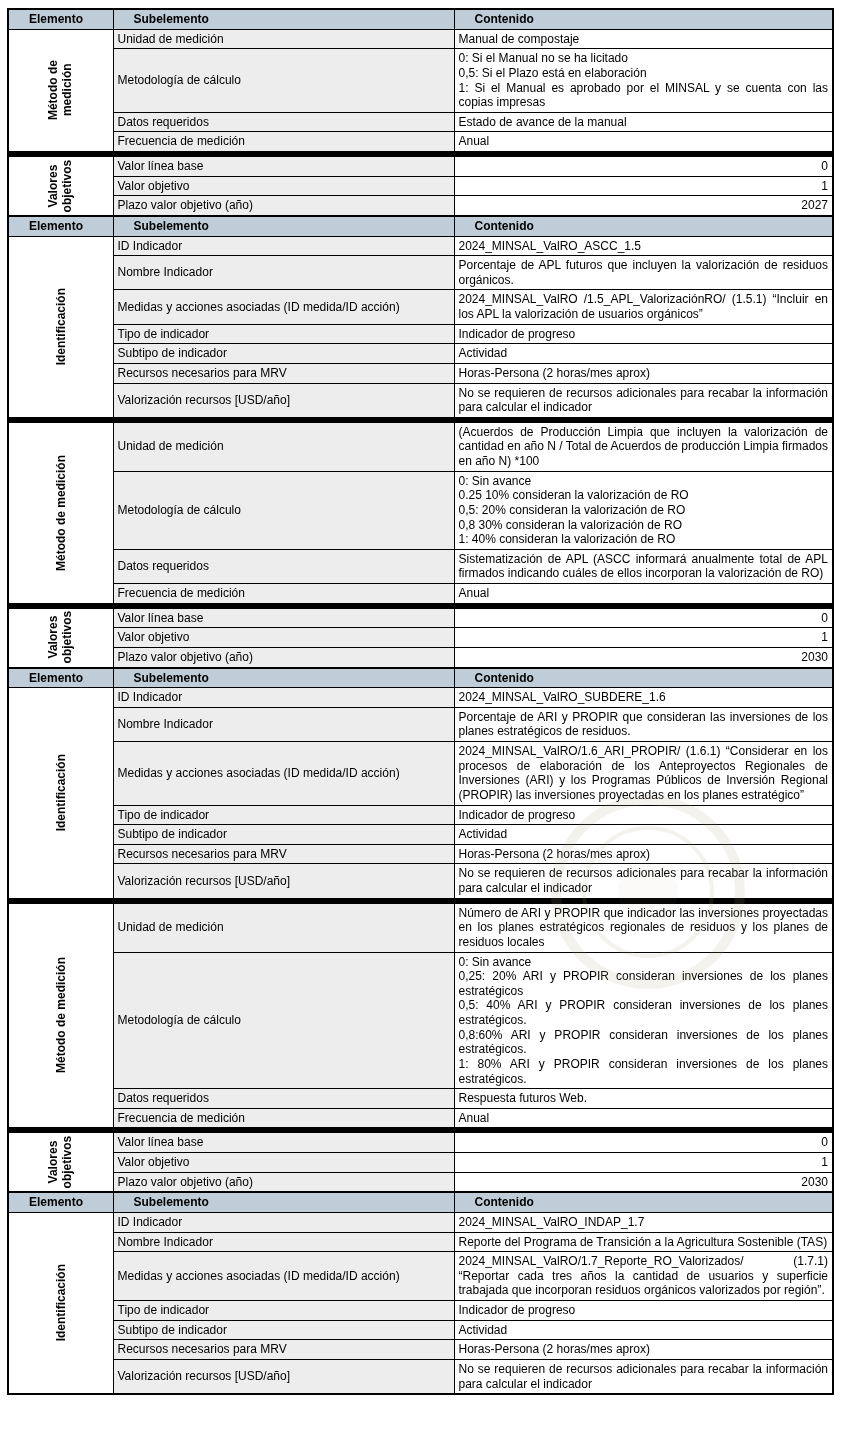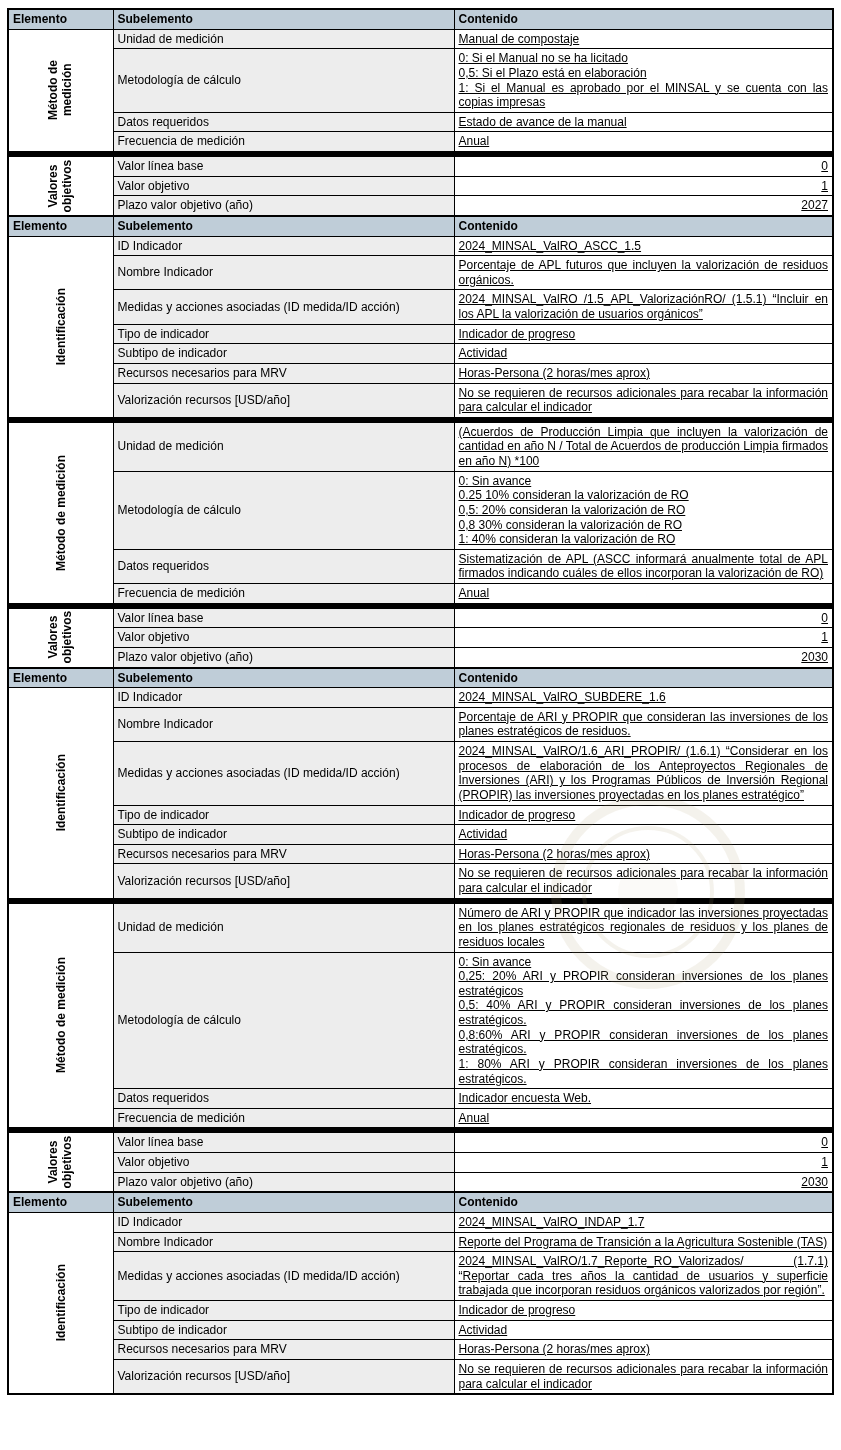--- a/index.html
+++ b/index.html
@@ -20,25 +20,25 @@
     border:1px solid #000;
     font-size:12px; line-height:1.22;
     vertical-align:middle;
     padding:2px 4px;
     overflow:hidden;
   }
   tr.header-row td {
     background:var(--header-bg,#bfcdd8);
     font-weight:bold;
     border-top:2px solid #000;
-    padding:2px 4px;
+    padding:2px 20px;
   }
   tr.section-start td { border-top:6px solid #000000; }
   td.subcell { background:var(--label-bg,#ededed); font-weight:normal; }
-  td.concell { background:#fff; white-space:pre-line; text-align:justify;text-decoration:underline; }
+  td.concell { background:#fff; white-space:pre-line; text-align:justify; }
   td.concell.right { text-align:right; }
   td.elcell { background:#fff; position:relative; padding:0; }
   .elwrap {
     position:absolute; inset:0;
     display:flex; align-items:center; justify-content:center;
   }
   .vtext {
     writing-mode:vertical-rl;
     transform:rotate(180deg);
     font-weight:bold; font-size:12px; line-height:1.2;
@@ -243,21 +243,21 @@
         <tr class="row">
           <td class="subcell">Metodología de cálculo</td>
           <td class="concell">0: Sin avance
 0,25: 20% ARI y PROPIR consideran inversiones de los planes estratégicos
 0,5: 40% ARI y PROPIR consideran inversiones de los planes estratégicos.
 0,8:60% ARI y PROPIR consideran inversiones de los planes estratégicos.
 1: 80% ARI y PROPIR consideran inversiones de los planes estratégicos.</td>
         </tr>
         <tr class="row">
           <td class="subcell">Datos requeridos</td>
-          <td class="concell">Indicador encuesta Web.</td>
+          <td class="concell">Respuesta futuros Web.</td>
         </tr>
         <tr class="row">
           <td class="subcell">Frecuencia de medición</td>
           <td class="concell">Anual</td>
         </tr>
         <tr class="row section-start">
           <td class="elcell" rowspan="3">
             <div class="elwrap">
               <div class="vtext">Valores objetivos</div>
             </div>

